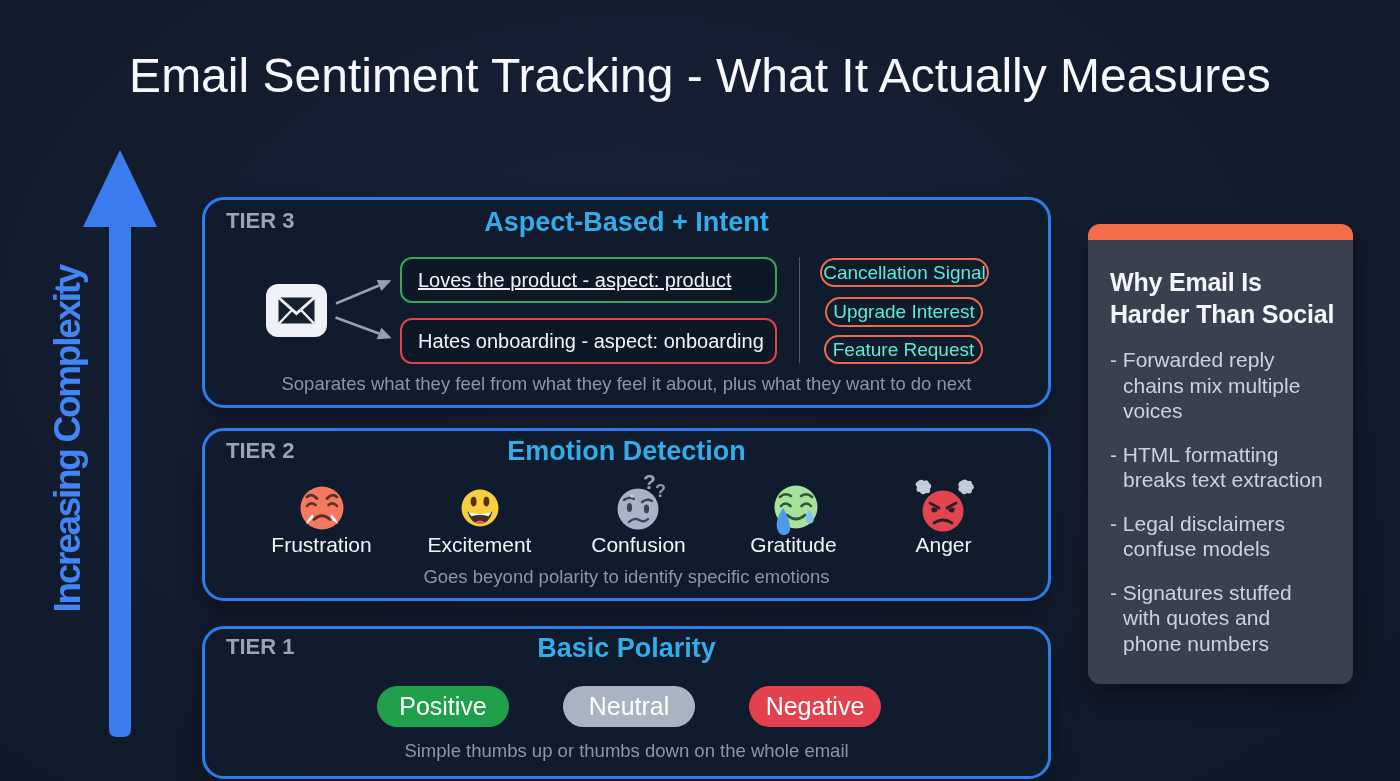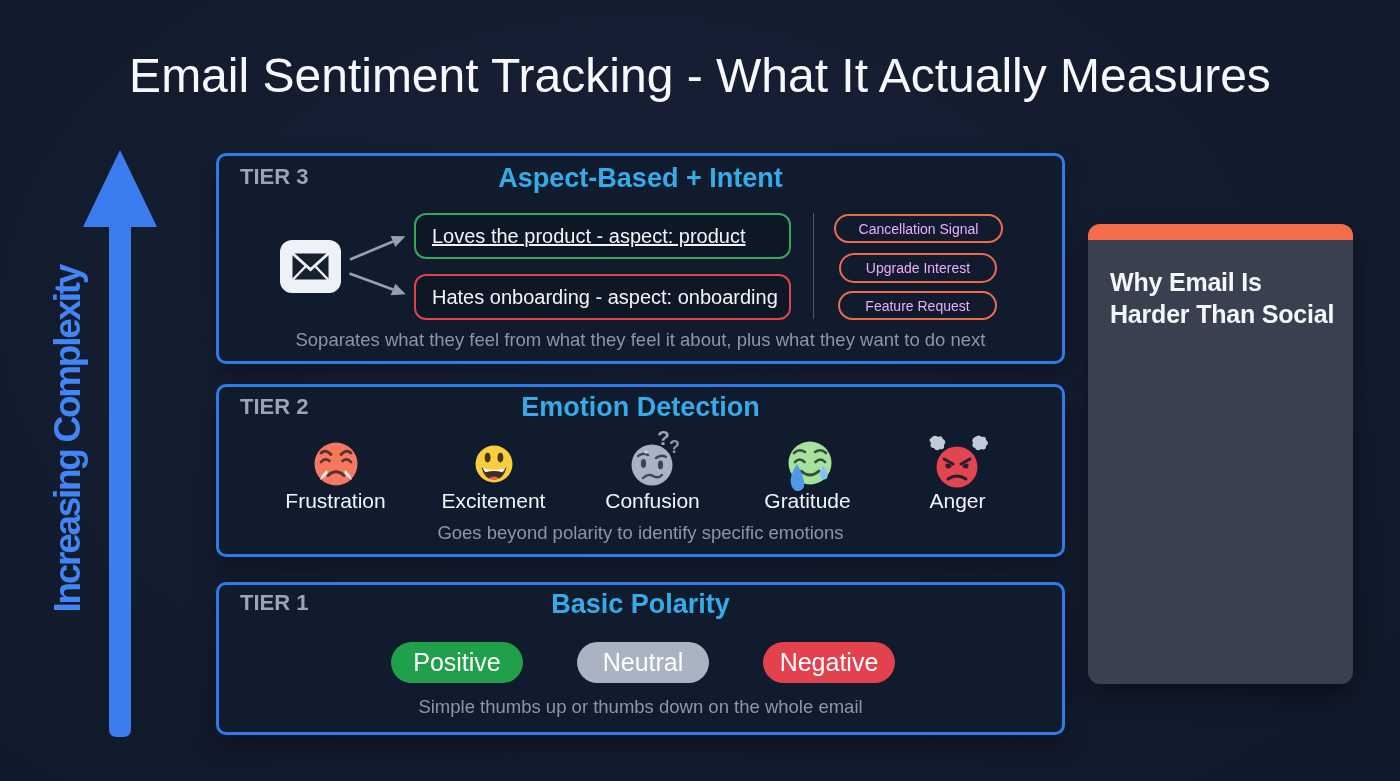--- a/index.html
+++ b/index.html
@@ -2,31 +2,31 @@
 <html><head>
 <meta charset="utf-8">
 <style>
   html,body{margin:0;padding:0;background:#131c2e;}
   .stage{position:relative;width:1400px;height:781px;overflow:hidden;
     background:radial-gradient(ellipse 900px 600px at 45% 40%, #18223a 0%, #141d30 55%, #111a2b 100%);
     font-family:"Liberation Sans", sans-serif;}
   .abs{position:absolute;}
   .title{left:0;top:48px;width:1400px;text-align:center;color:#f7f9fc;font-weight:normal;
     font-size:48px;}
-  .tier{left:216px;width:843px;border:3px solid #2e7bea;border-radius:10px;background:#111b2e;
-    box-shadow:0 10px 24px rgba(0,0,0,0.35);}
+  .tier{left:202px;width:843px;border:3px solid #2e7bea;border-radius:22px;background:#111b2e;
+    box-shadow:0 10px 24px rgba(0,0,0,0.35);margin-top:44px;}
   .tierlabel{color:#9aa4b4;font-weight:bold;font-size:22px;}
   .tiertitle{width:100%;text-align:center;color:#35acea;font-weight:bold;font-size:27px;}
   .caption{width:100%;text-align:center;color:#8c96a9;font-size:18.5px;}
   .gbox{left:195px;top:57px;width:377px;height:46px;box-sizing:border-box;border:2.5px solid #34a759;border-radius:12px;
     background:#0e1726;color:#f2f5f8;font-size:20px;display:flex;align-items:center;padding-left:16px;text-decoration:underline;}
   .rbox{left:195px;top:118px;width:377px;height:46px;box-sizing:border-box;border:2.5px solid #e2434b;border-radius:12px;
     background:#0e1726;color:#f2f5f8;font-size:20px;display:flex;align-items:center;padding-left:16px;}
   .pill{box-sizing:border-box;border:2.5px solid #ee6a4b;border-radius:17px;background:#111b2e;
-    color:#f0abfc;font-size:14px;display:flex;align-items:center;justify-content:center;}
+    color:#5eead4;font-size:19px;display:flex;align-items:center;justify-content:center;}
   .polpill{top:57px;width:132px;height:41px;border-radius:21px;color:#fff;font-size:25px;
     display:flex;align-items:center;justify-content:center;}
   .emolabel{color:#f2f5f8;font-size:21px;text-align:center;}
   .card{left:1088px;top:224px;width:265px;height:460px;border-radius:12px;background:#394150;
     box-shadow:0 12px 26px rgba(0,0,0,0.4);}
   .cardbar{left:1088px;top:224px;width:265px;height:16px;border-radius:12px 12px 0 0;background:#f46c4a;}
   .cardtitle{left:1110px;top:266px;width:235px;color:#f5f7fa;font-weight:bold;font-size:25px;line-height:32px;letter-spacing:-0.2px;}
   .cardlist{left:1110px;top:347px;width:225px;color:#ccd2dc;font-size:21px;line-height:25.5px;}
   .cardlist p{margin:0 0 18px 0;text-indent:-13px;padding-left:13px;}
 </style>
@@ -137,13 +137,19 @@
     <div class="abs tiertitle" style="top:4px;">Basic Polarity</div>
     <div class="abs polpill" style="left:358px;background:#a9b3c1;">Neutral</div>
     <div class="abs polpill" style="left:172px;background:#21a04b;">Positive</div>
     <div class="abs polpill" style="left:544px;background:#e2414d;">Negative</div>
     <div class="abs caption" style="top:111px;">Simple thumbs up or thumbs down on the whole email</div>
   </div>
 
   <div class="abs card"></div>
   <div class="abs cardbar"></div>
   <div class="abs cardtitle">Why Email Is Harder Than Social</div>
+  <div class="abs cardlist">
+    <p>- Forwarded reply<br>chains mix multiple<br>voices</p>
+    <p>- HTML formatting<br>breaks text extraction</p>
+    <p>- Legal disclaimers<br>confuse models</p>
+    <p>- Signatures stuffed<br>with quotes and<br>phone numbers</p>
+  </div>
 </div>
 
 </body></html>

